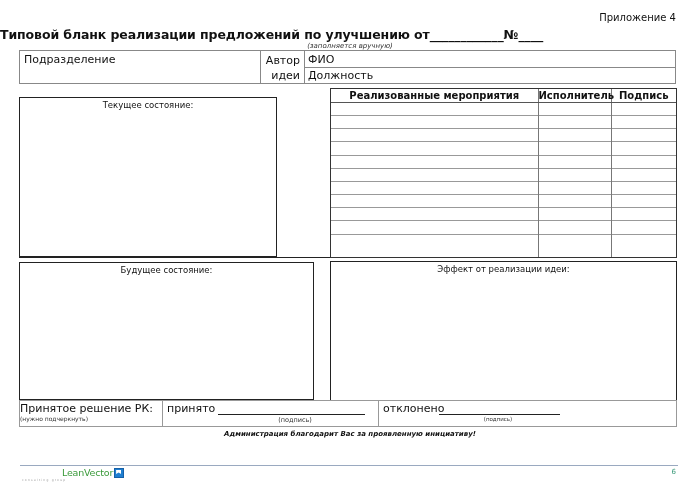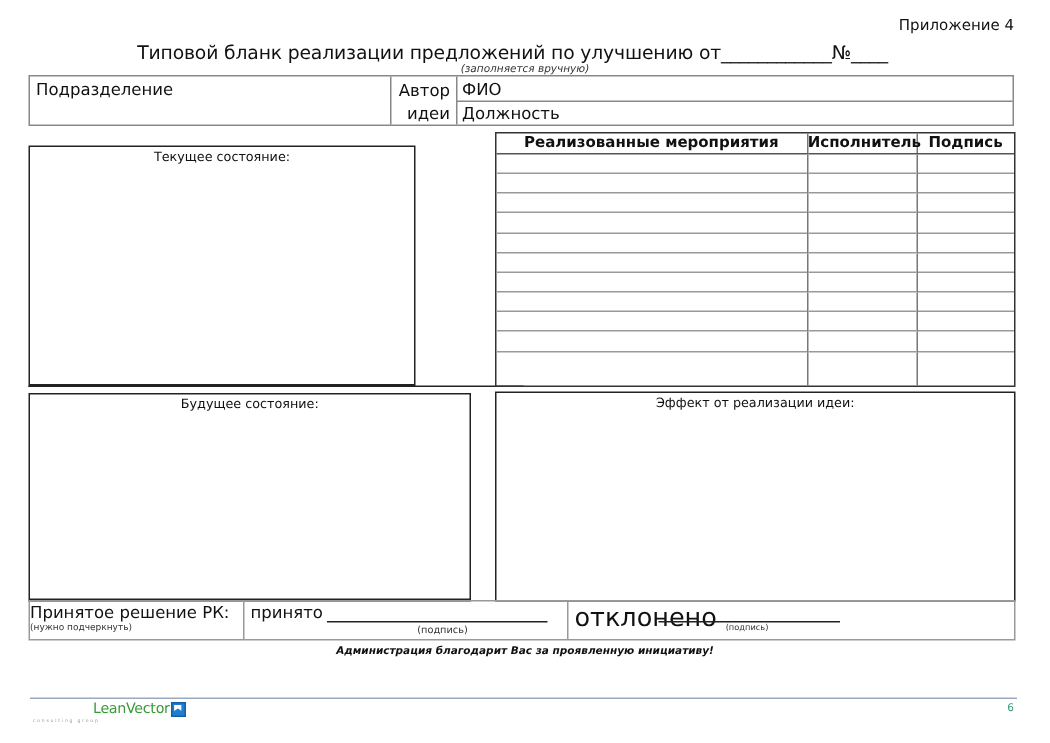--- a/index.html
+++ b/index.html
@@ -1,20 +1,20 @@
 <!DOCTYPE html>
 <html><head>
 <meta charset="utf-8">
 <style>
   html, body { margin: 0; padding: 0; background: #ffffff; }
   body { width: 700px; height: 495px; position: relative; overflow: hidden;
          font-family: "DejaVu Sans", "Liberation Sans", sans-serif; color: #111; }
   .abs { position: absolute; }
   .appendix { right: 24px; top: 12px; font-size: 10px; }
-  .title { left: 0; width: 592px; top: 27px; text-align: right; font-size: 12.5px; font-weight: normal; letter-spacing: -0.1px; }
+  .title { left: 0; width: 592px; top: 27px; text-align: left; font-size: 12.5px; font-weight: bold; letter-spacing: -0.1px; }
   .title-sub { left: 0; width: 700px; top: 42px; text-align: center; font-size: 7px; font-style: italic; color: #333; }
 
   .top-table { left: 19px; top: 50px; width: 657px; height: 34px; border: 1px solid #888; box-sizing: border-box; }
   .tt-dept { position: absolute; left: 4px; top: 2px; font-size: 11px; }
   .tt-vline1 { position: absolute; left: 240px; top: 0; bottom: 0; border-left: 1px solid #888; }
   .tt-author { position: absolute; left: 240px; width: 40px; top: 2px; text-align: right; font-size: 11px; line-height: 15px; }
   .tt-vline2 { position: absolute; left: 284px; top: 0; bottom: 0; border-left: 1px solid #888; }
   .tt-hline { position: absolute; left: 284px; right: 0; top: 16px; border-top: 1px solid #888; }
   .tt-fio { position: absolute; left: 288px; top: 2px; font-size: 11px; }
   .tt-pos { position: absolute; left: 288px; top: 18px; font-size: 11px; }
@@ -36,21 +36,21 @@
 
   .decision { left: 19px; top: 400px; width: 658px; height: 27px; border: 1px solid #999; box-sizing: border-box; }
   .dec-c1 { position: absolute; left: 0; width: 142px; top: 0; bottom: 0; border-right: 1px solid #999; text-align: left; }
   .dec-c1 .main { font-size: 11px; margin-top: 1px; }
   .dec-c1 .sub { font-size: 6px; color: #333; }
   .dec-c2 { position: absolute; left: 142px; width: 216px; top: 0; bottom: 0; border-right: 1px solid #999; }
   .dec-c2 .main { position: absolute; left: 5px; top: 1px; font-size: 11px; }
   .dec-c2 .line { position: absolute; left: 56px; width: 147px; top: 13px; border-top: 1px solid #222; }
   .dec-c2 .sub { position: absolute; left: 0; right: 0; top: 15px; text-align: center; font-size: 6.5px; color: #333; padding-left: 50px; box-sizing: border-box; }
   .dec-c3 { position: absolute; left: 358px; right: 0; top: 0; bottom: 0; }
-  .dec-c3 .main { position: absolute; left: 5px; top: 1px; font-size: 17px; }
+  .dec-c3 .main { position: absolute; left: 5px; top: 1px; font-size: 11px; }
   .dec-c3 .line { position: absolute; left: 61px; width: 121px; top: 13px; border-top: 1px solid #222; }
   .dec-c3 .sub { position: absolute; left: 85px; width: 70px; top: 15px; text-align: center; font-size: 5.5px; color: #333; }
 
   .thanks { left: 0; width: 700px; top: 430px; text-align: center; font-size: 7px; font-weight: bold; font-style: italic; }
 
   .footer-line { left: 20px; width: 658px; top: 465px; border-top: 1px solid #9aa9c0; }
   .logo { left: 22px; top: 467px; }
   .logo-text { font-size: 9.5px; font-weight: normal; color: #3a9a3a; letter-spacing: -0.2px; display: inline-block; vertical-align: top; padding-left: 40px; }
   .logo-icon { display: inline-block; width: 8px; height: 8px; background: #1f7ed0; border: 1px solid #1560a8; vertical-align: top; margin-left: 1px; margin-top: 1px; position: relative; }
   .logo-icon::after { content: ""; position: absolute; left: 1px; top: 1px; width: 5px; height: 4px; background: #fff; clip-path: polygon(0 0, 100% 0, 100% 100%, 50% 60%, 0 100%); }

